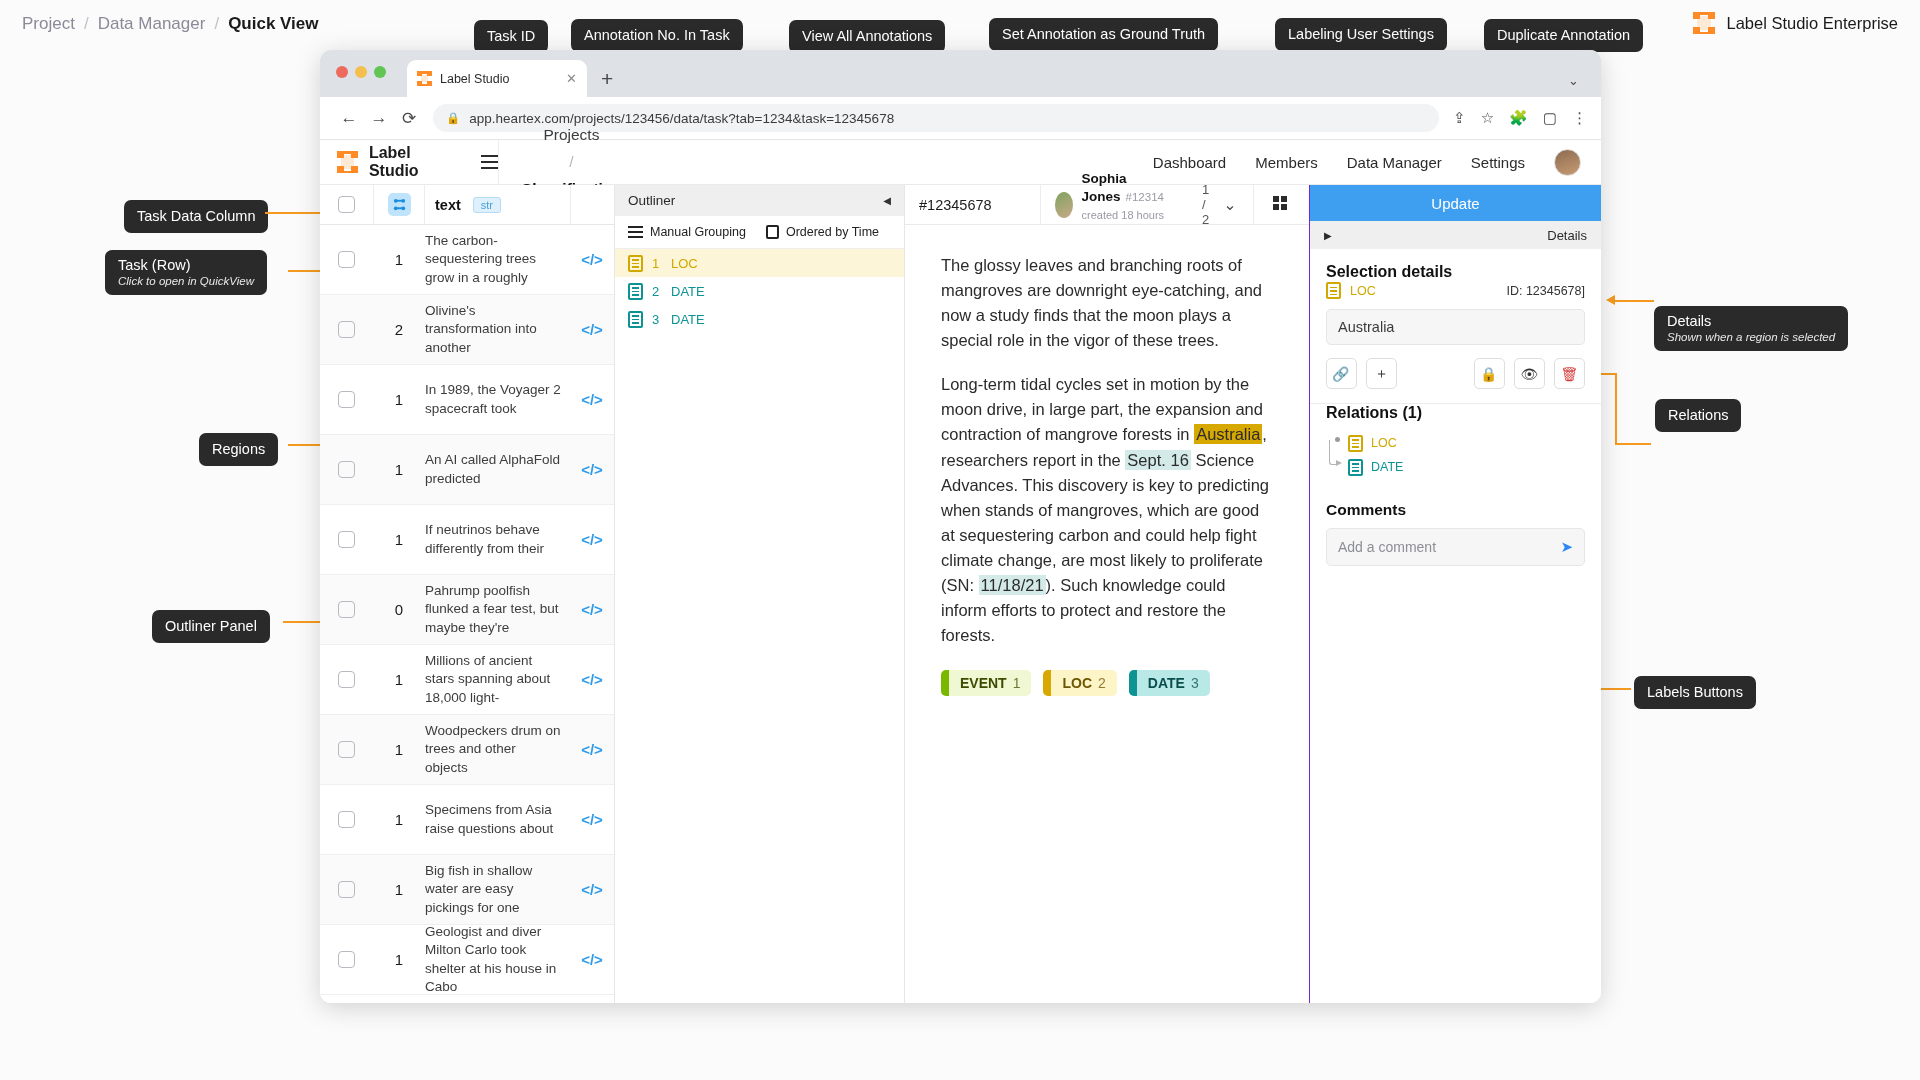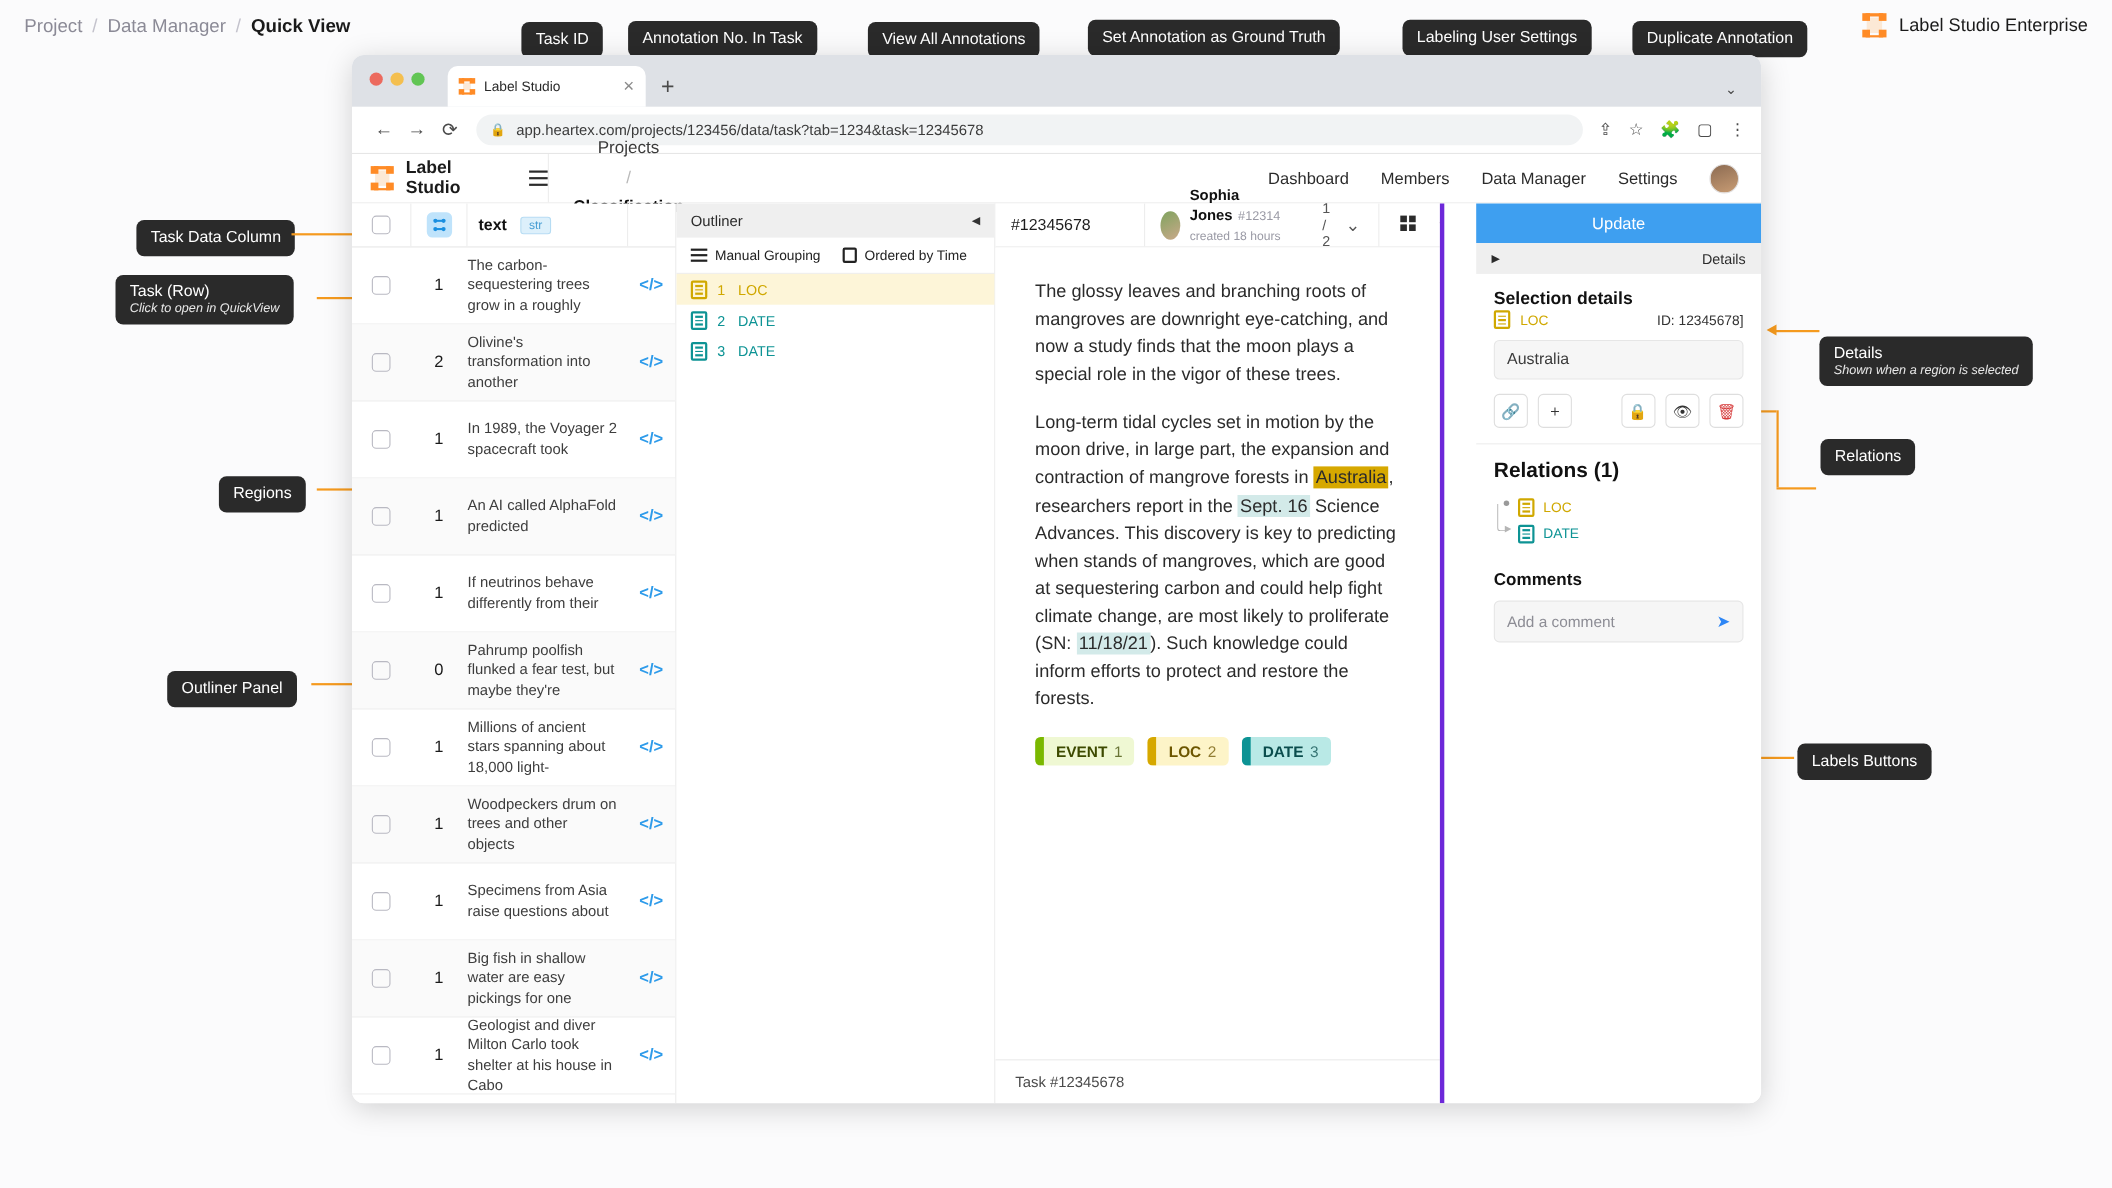--- a/index.html
+++ b/index.html
@@ -141,36 +141,36 @@
   .hl-loc { background: #d6a800; padding: 1px 2px; }
   .hl-date { background: #d3eae9; padding: 1px 2px; }
   .labelrow { display: flex; gap: 12px; margin-top: 22px; }
   .lbtn { display: flex; align-items: center; border-radius: 5px; font-size: 14px; font-weight: bold; overflow: hidden; }
   .lbtn .bar { width: 8px; align-self: stretch; }
   .lbtn .txt { padding: 5px 11px; }
   .lbtn .hot { font-weight: normal; margin-left: 6px; opacity: .75; }
   .annfoot { height: 40px; border-top: 1px solid #eaeaea; display: flex; align-items: center; padding-left: 18px; font-size: 13.5px; color: #4b4b4b; }
 
   
-  .detcol { width: 292px; border-left: 4px solid #6d28d9; display: flex; flex-direction: column; background: #fff; padding-left: 29px; }
+  .detcol { width: 292px; border-left: 1px solid #6d28d9; display: flex; flex-direction: column; background: #fff; }
   .updatebtn { height: 36px; background: #3e9ff0; color: #fff; display: flex; align-items: center; justify-content: center; font-size: 15px; }
   .dethead { height: 28px; background: #efefef; display: flex; align-items: center; padding: 0 14px; font-size: 13px; color: #2b2b2b; }
   .dethead .caret { font-size: 10px; }
   .dethead .ttl { margin-left: auto; }
   .detbody { padding: 14px 16px 0 16px; }
   .seltitle { font-size: 16px; font-weight: bold; color: #111; margin-bottom: 1px; }
   .selrow { display: flex; align-items: center; gap: 9px; font-size: 12.5px; }
   .selrow .id { margin-left: auto; color: #333; font-size: 12.5px; }
   .selvalue { margin-top: 10px; background: #f6f6f6; border: 1px solid #e6e6e6; border-radius: 5px; padding: 9px 11px; font-size: 14.5px; color: #3b3b3b; }
   .detbtns { display: flex; align-items: center; gap: 9px; margin-top: 13px; }
   .dbtn { width: 31px; height: 31px; border: 1px solid #dedede; border-radius: 5px; display: flex; align-items: center; justify-content: center; font-size: 14px; color: #333; }
   .dbtn.danger { color: #d63a3a; }
   .spacer { flex: 1; }
   .dethr { height: 1px; background: #ededed; margin: 14px -16px 0 -16px; }
-  .reltitle { font-size: 19px; font-weight: bold; color: #111; margin-top: 14px; }
+  .reltitle { font-size: 16px; font-weight: bold; color: #111; }
   .reltree { margin-top: 9px; padding-left: 4px; position: relative; }
   .relitem { display: flex; align-items: center; gap: 8px; font-size: 12.5px; height: 24px; padding-left: 18px; }
   .relbracket { position: absolute; left: 3px; top: 9px; width: 9px; height: 25px; border-left: 1.6px solid #b5b5b5; border-bottom: 1.6px solid #b5b5b5; border-radius: 0 0 0 3px; }
   .reldot { position: absolute; left: 9px; top: 6px; width: 5px; height: 5px; border-radius: 50%; background: #9a9a9a; }
   .relarrow { position: absolute; left: 10px; top: 29px; width: 0; height: 0; border-top: 3.5px solid transparent; border-bottom: 3.5px solid transparent; border-left: 6px solid #b5b5b5; }
   .comtitle { font-size: 15.5px; font-weight: bold; color: #111; margin-top: 22px; }
   .combox { margin-top: 9px; background: #f6f6f6; border: 1px solid #e6e6e6; border-radius: 5px; height: 38px; display: flex; align-items: center; padding: 0 11px; font-size: 14px; color: #8d8d95; }
   .sendico { margin-left: auto; color: #2e86f5; font-size: 15px; }
 </style>
 </head>
@@ -566,23 +566,20 @@
             <span class="bar" style="background:#d6a800"></span>
             <span class="txt"><span>LOC</span><span class="hot">2</span></span>
           </span>
           <span class="lbtn" style="background:#b9e9e6;color:#0a4d4d">
             <span class="bar" style="background:#0d9394"></span>
             <span class="txt"><span>DATE</span><span class="hot">3</span></span>
           </span>
         </div>
       </div>
 
-      <div class="annfoot">
-        <span>Task #12345678</span>
-      </div>
     </div>
 
     <div class="detcol">
       <div class="updatebtn">Update</div>
       <div class="dethead">
         <span class="caret">▶</span>
         <span class="ttl">Details</span>
       </div>
       <div class="detbody">
         <div class="seltitle">Selection details</div>

